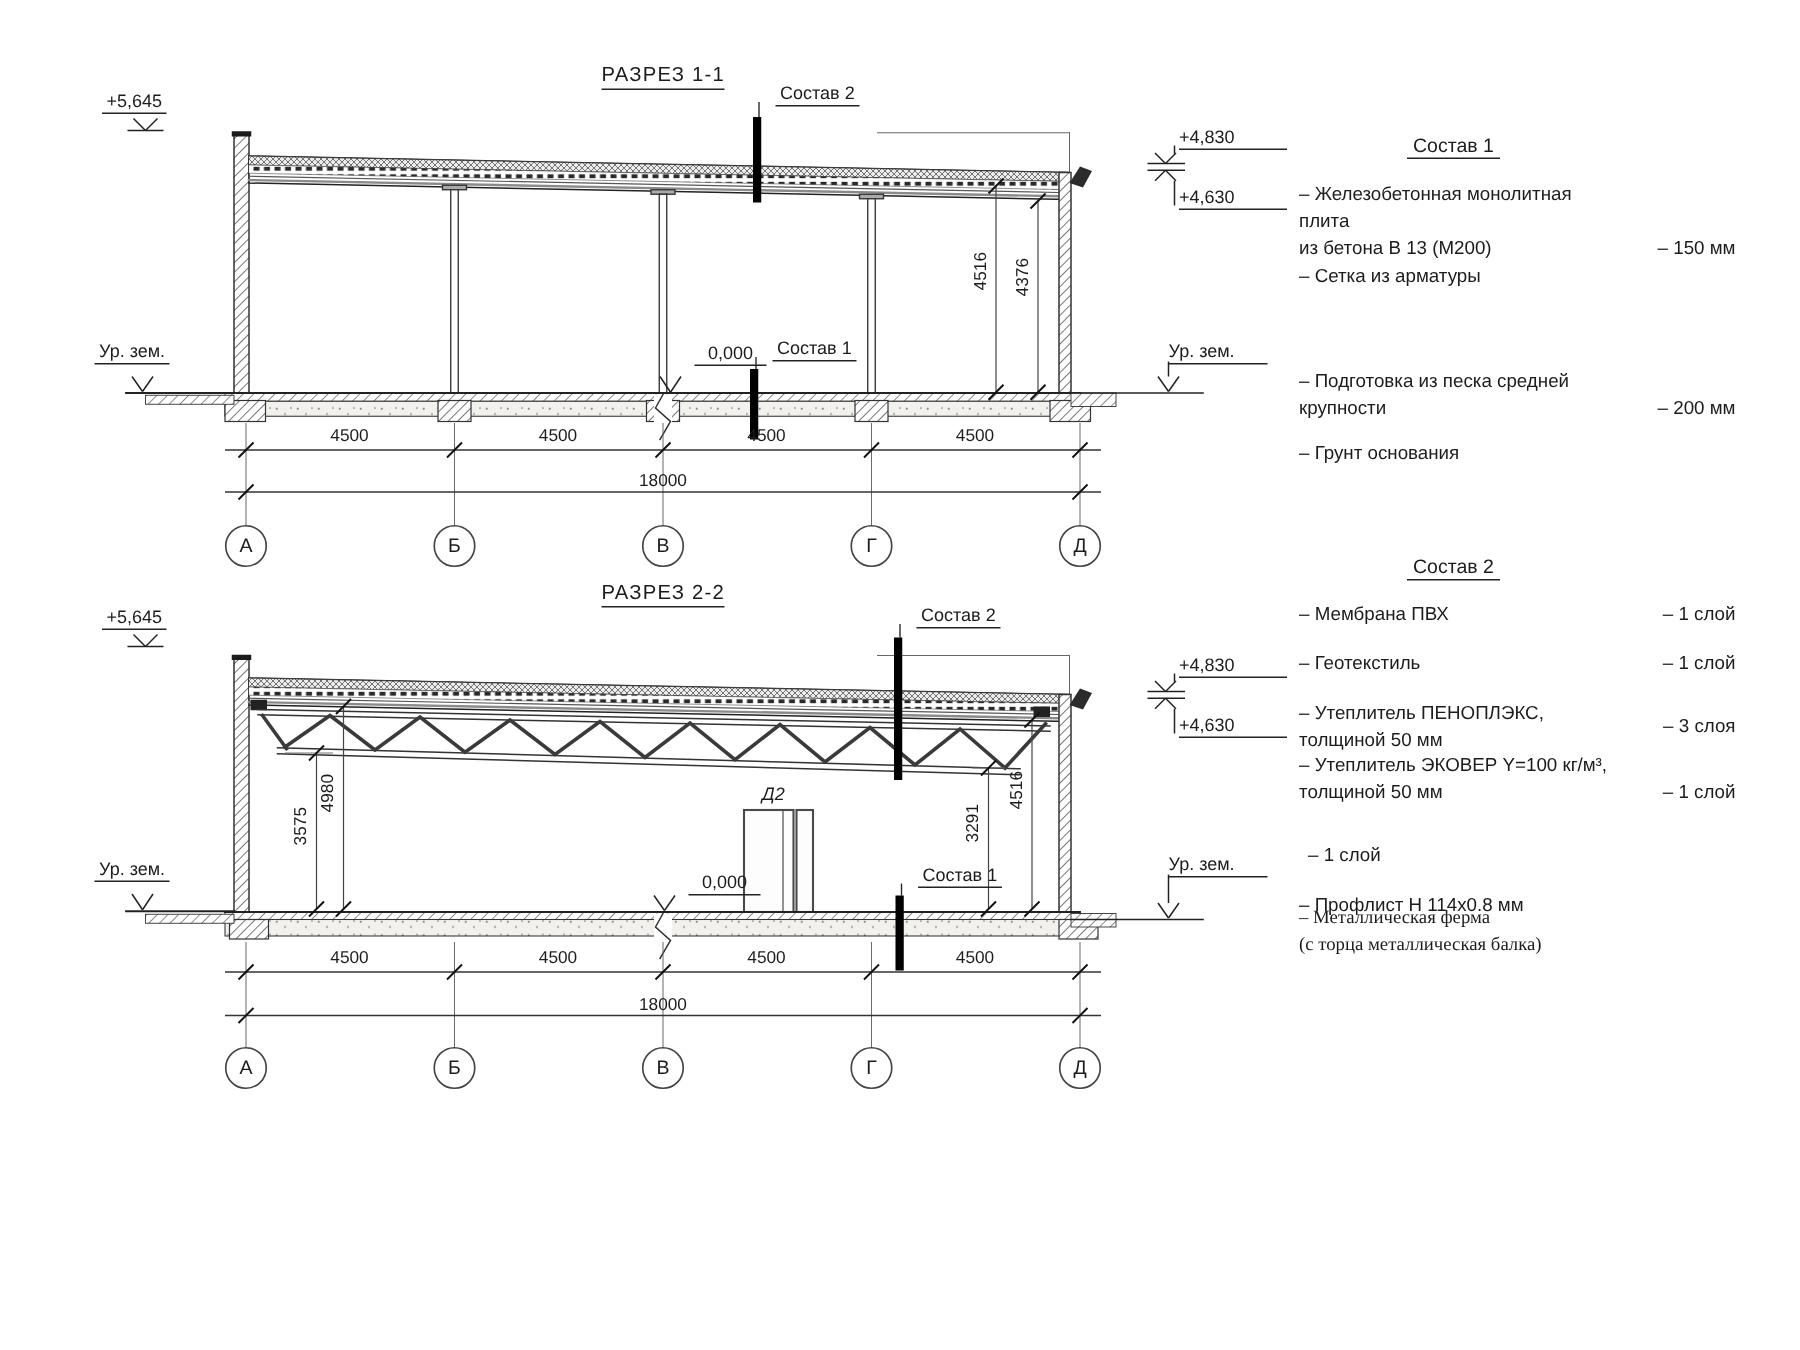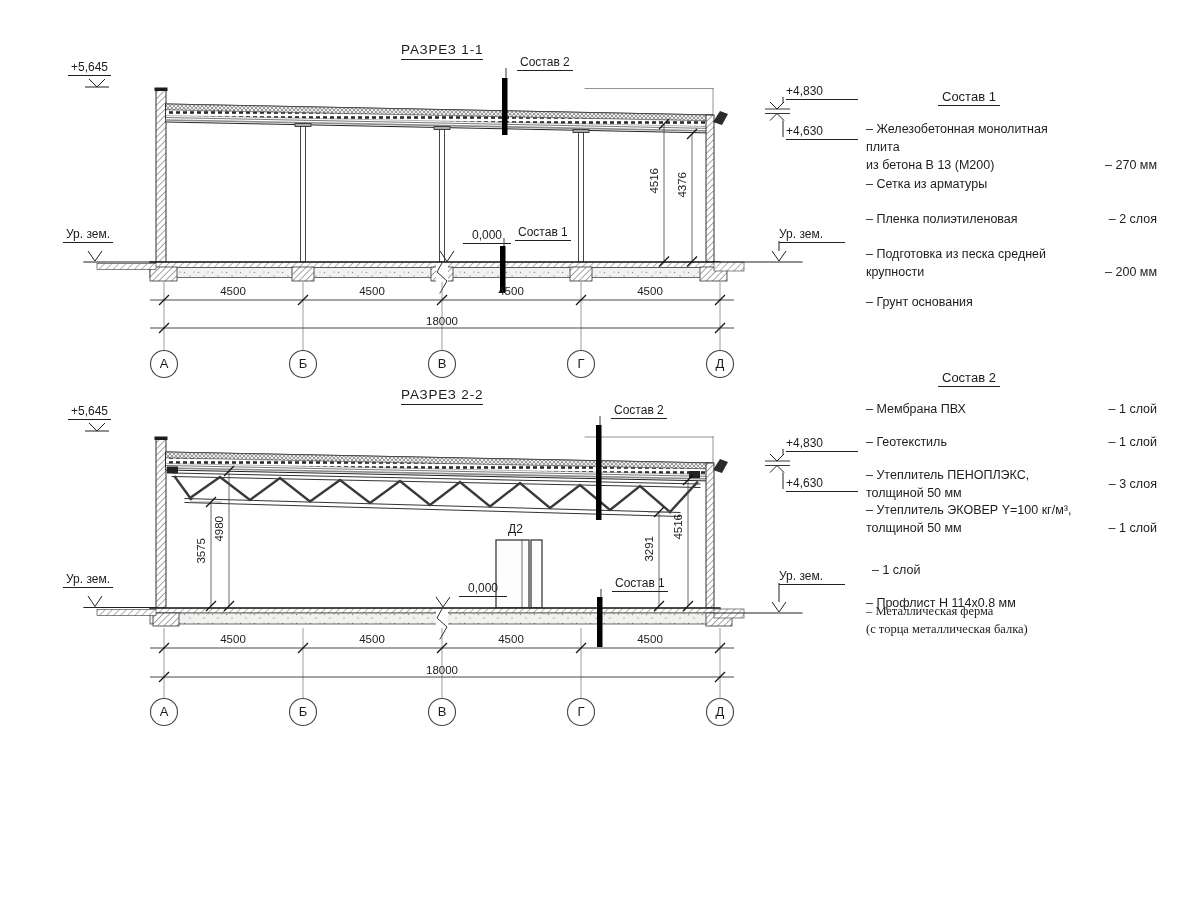--- a/index.html
+++ b/index.html
@@ -335,21 +335,21 @@
 <span class="ax" style="left:289px;top:356px;">Б</span>
 <span class="ax" style="left:428px;top:356px;">В</span>
 <span class="ax" style="left:567px;top:356px;">Г</span>
 <span class="ax" style="left:706px;top:356px;">Д</span>
 
 <span class="ttl" style="left:401px;top:387px;">РАЗРЕЗ 2-2</span>
 <span class="lbl u" style="left:55px;top:404px;">+5,645</span>
 <span class="lbl u" style="left:598px;top:403px;">Состав 2</span>
 <span class="lbl" style="left:786px;top:436px;width:72px;border-bottom:1.2px solid #222;padding-bottom:1px;">+4,830</span>
 <span class="lbl" style="left:786px;top:476px;width:72px;border-bottom:1.2px solid #222;padding-bottom:1px;">+4,630</span>
-<span class="lbl" style="left:508px;top:522px;">Д2</span>
+<span class="lbl" style="left:508px;top:522px;font-style:italic;">Д2</span>
 <span class="lbl u" style="left:50px;top:572px;">Ур. зем.</span>
 <span class="lbl" style="left:779px;top:569px;width:66px;border-bottom:1.2px solid #222;padding-bottom:1px;">Ур. зем.</span>
 <span class="lbl u" style="left:446px;top:581px;width:42px;text-align:center;">0,000</span>
 <span class="lbl u" style="left:599px;top:576px;">Состав 1</span>
 <span class="vdim" style="left:195px;top:538px;">3575</span>
 <span class="vdim" style="left:213px;top:516px;">4980</span>
 <span class="vdim" style="left:643px;top:536px;">3291</span>
 <span class="vdim" style="left:672px;top:514px;">4516</span>
 <span class="dim" style="left:209px;top:633px;">4500</span>
 <span class="dim" style="left:348px;top:633px;">4500</span>
@@ -359,29 +359,25 @@
 <span class="ax" style="left:150px;top:704px;">А</span>
 <span class="ax" style="left:289px;top:704px;">Б</span>
 <span class="ax" style="left:428px;top:704px;">В</span>
 <span class="ax" style="left:567px;top:704px;">Г</span>
 <span class="ax" style="left:706px;top:704px;">Д</span>
 
 <span class="legend-title" style="left:938px;top:89px;">Состав 1</span>
 <div class="lrow" style="top:121px;">
   <span class="nm">– Железобетонная  монолитная плита
   из бетона В 13 (М200)</span>
-  <span class="vl">– 270 мм</span>
+  <span class="vl">– 150 мм</span>
 </div>
 <div class="lrow" style="top:176px;">
   <span class="nm">– Сетка из арматуры</span>
   <span class="vl"></span>
-</div>
-<div class="lrow" style="top:211px;">
-  <span class="nm">– Пленка полиэтиленовая</span>
-  <span class="vl">–  2 слоя</span>
 </div>
 <div class="lrow" style="top:246px;">
   <span class="nm">– Подготовка из песка средней
   крупности</span>
   <span class="vl">– 200 мм</span>
 </div>
 <div class="lrow" style="top:294px;">
   <span class="nm">– Грунт основания</span>
   <span class="vl"></span>
 </div>

